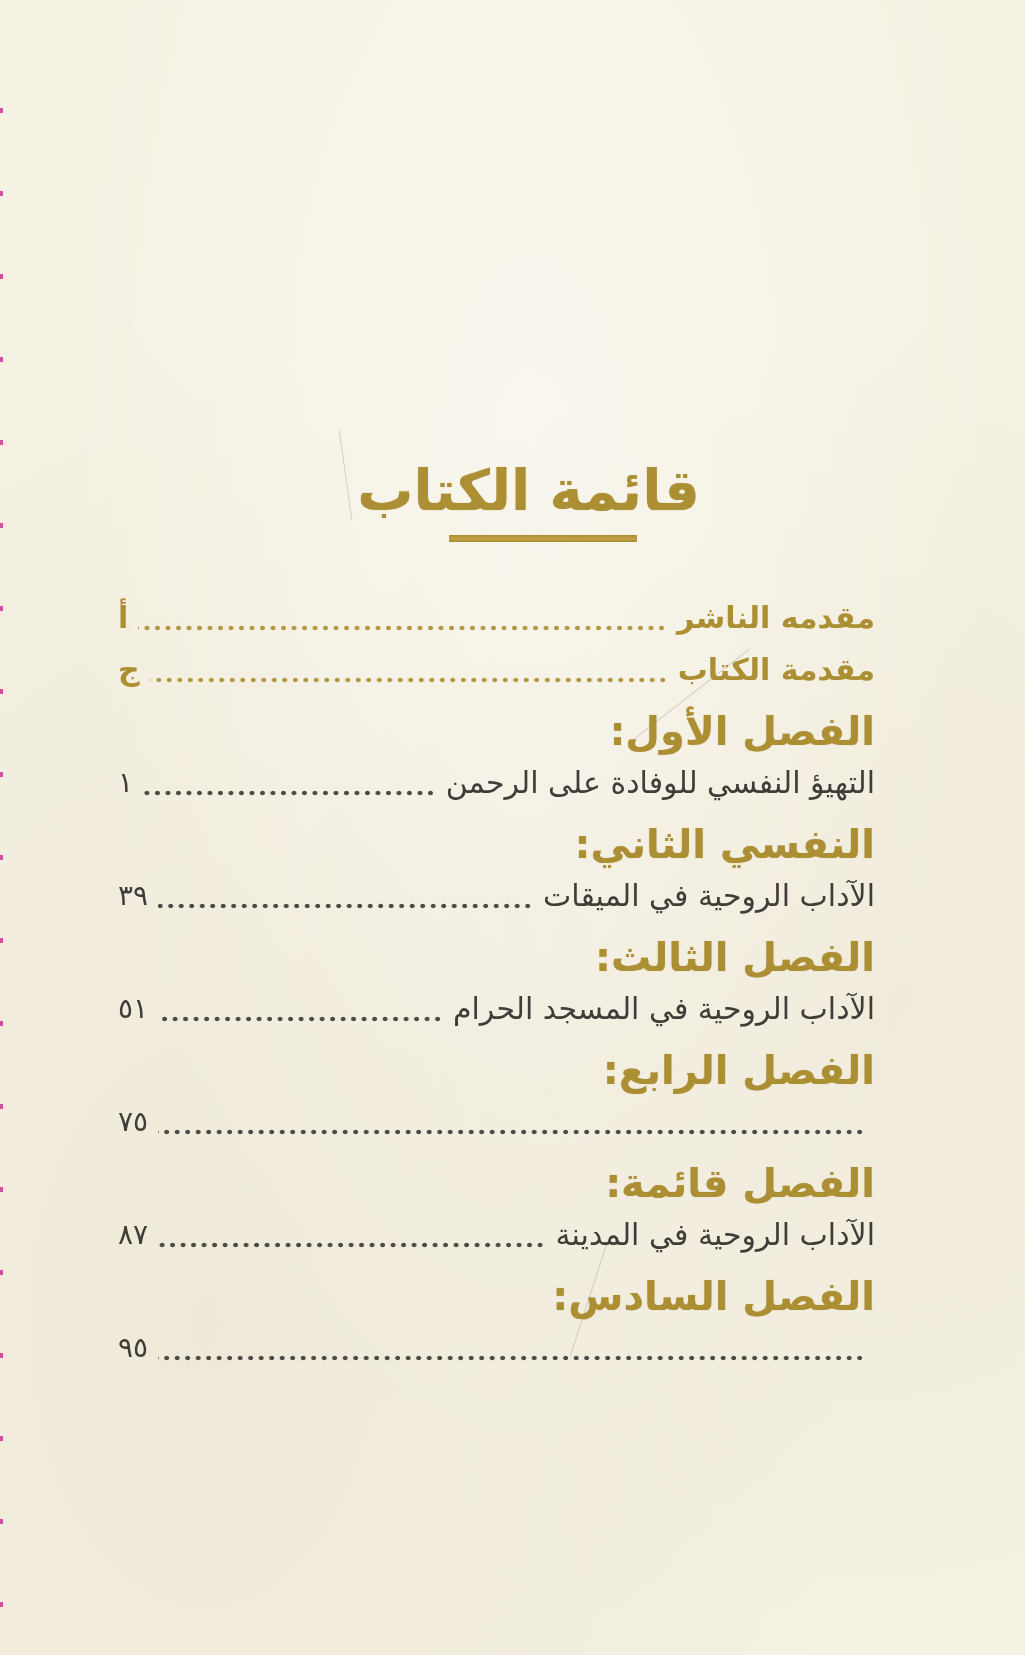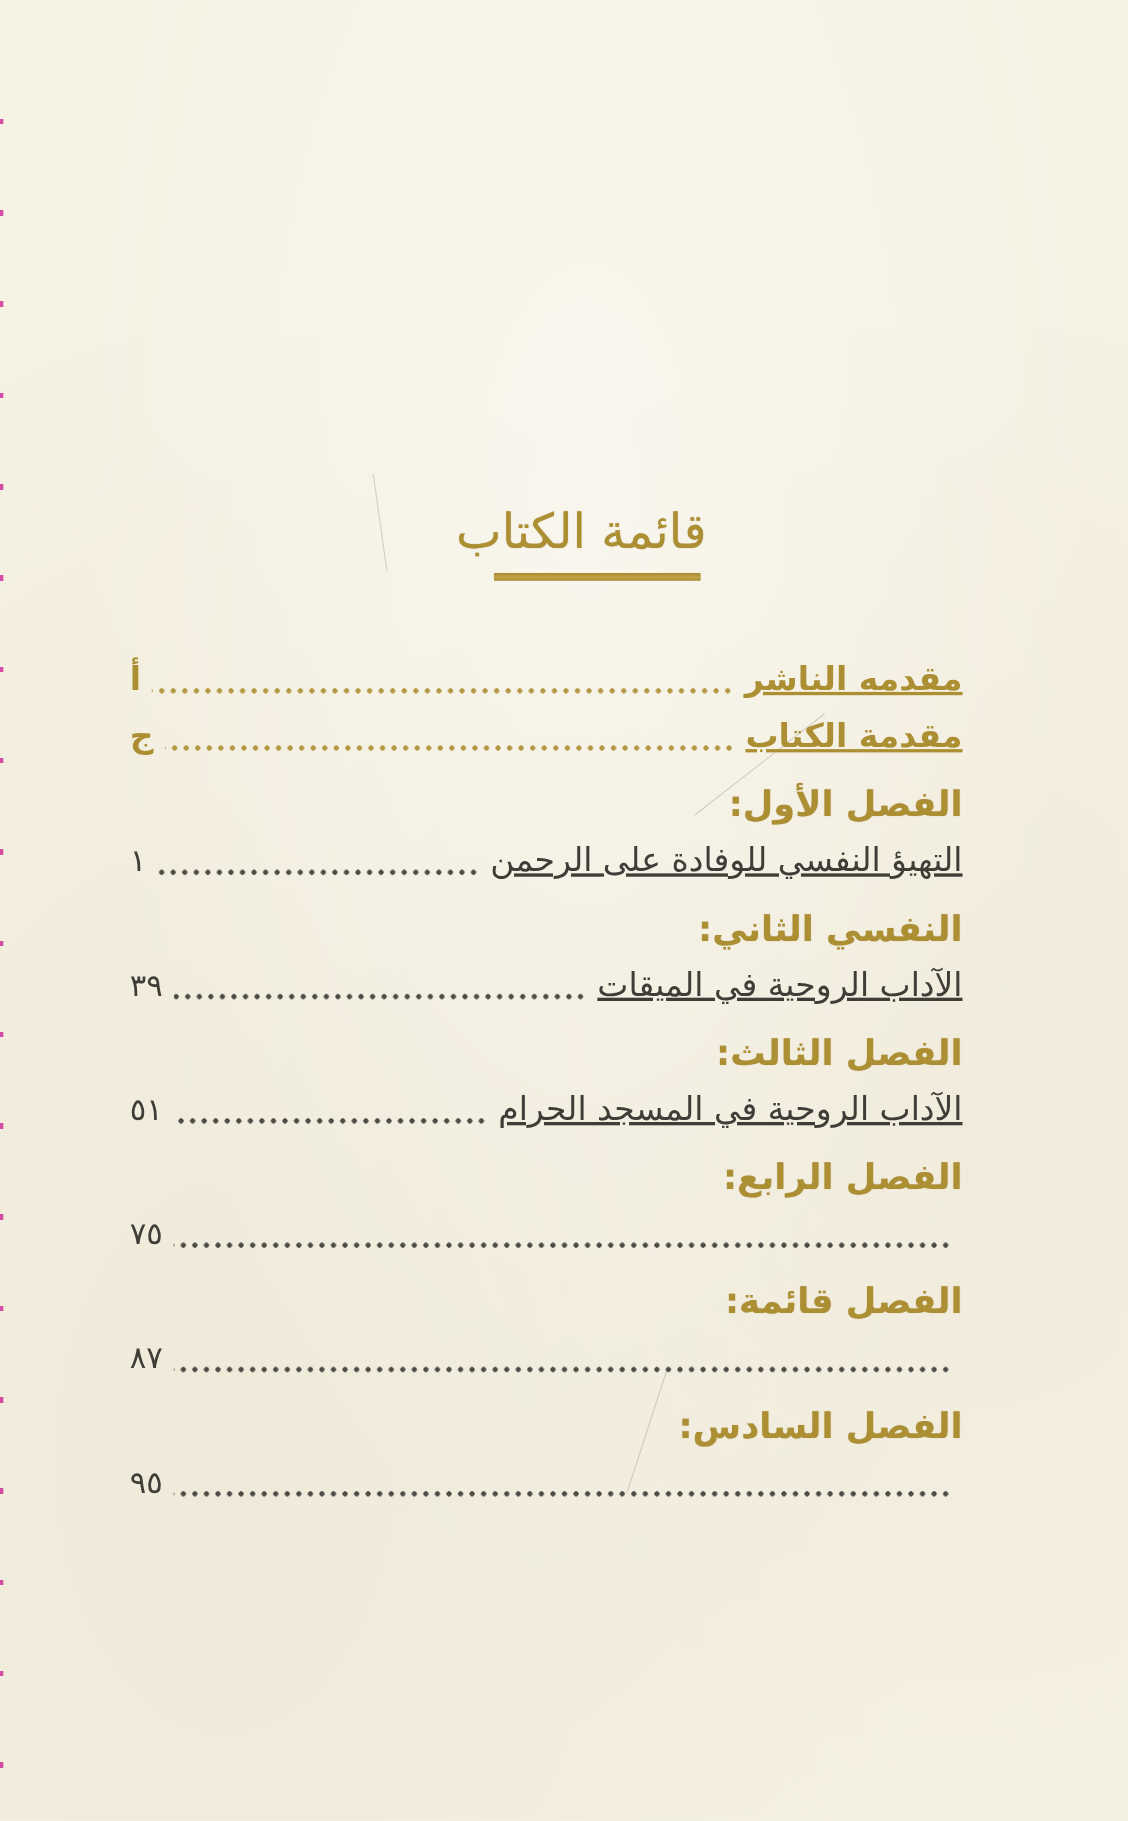--- a/index.html
+++ b/index.html
@@ -31,22 +31,22 @@
   .scratch { position: absolute; background: rgba(120,115,100,0.28); pointer-events: none; }
   .scratch-1 { width: 1px; height: 150px; left: 690px; top: 620px; transform: rotate(52deg); }
   .scratch-2 { width: 1px; height: 120px; left: 588px; top: 1240px; transform: rotate(18deg); }
   .scratch-3 { width: 1px; height: 90px;  left: 345px; top: 430px;  transform: rotate(-8deg); }
 
   .sheet { position: absolute; inset: 0; }
 
   .title-block { position: absolute; top: 458px; left: 150px; right: 118px; text-align: center; }
   .page-title {
     display: inline-block;
-    font-size: 44px;
-    font-weight: normal;
+    font-size: 56px;
+    font-weight: bold;
     color: var(--gold, #ad8f33);
     letter-spacing: -1px;
     text-shadow: 0 0 1px rgba(140,110,40,.55);
     text-align: right;
   }
   .title-underline {
     width: 188px; height: 7px;
     margin: 12px auto 0;
     transform: translateX(14px);
     background: linear-gradient(to bottom, #a8892e, #c2a348 55%, #a8892e);
@@ -62,28 +62,28 @@
     font-size: 30px;
     line-height: 52px;
     white-space: nowrap;
   }
   .toc-row.gold { color: var(--gold, #ad8f33); font-weight: bold; }
   .toc-row.ink  { color: var(--ink, #3f3d38); font-weight: normal; }
 
   .toc-heading {
     height: 52px;
     margin-top: 9px;
-    font-size: 32px;
+    font-size: 40px;
     line-height: 52px;
     font-weight: bold;
     color: var(--gold, #ad8f33);
     text-shadow: 0 0 1px rgba(140,110,40,.4);
   }
 
-  .entry-label { flex: 0 0 auto; text-decoration: underline; }
+  .entry-label { flex: 0 0 auto; }
   .leader {
     flex: 1 1 auto;
     height: 12px;
     align-self: flex-end;
     margin: 0 10px 10px 10px;
     background-image: radial-gradient(circle, currentColor 2.1px, rgba(0,0,0,0) 2.6px);
     background-size: 10.5px 12px;
     background-repeat: repeat-x;
     background-position: right bottom;
     opacity: .92;
@@ -145,20 +145,21 @@
     <span>الفصل الرابع:</span>
   </div>
       <div class="toc-row ink">
     <span class="leader"></span>
     <span class="page-number">٧٥</span>
   </div>
       <div class="toc-heading">
     <span>الفصل قائمة:</span>
   </div>
       <div class="toc-row ink">
+    <span class="entry-label">الآداب الروحية في المدينة</span>
     <span class="leader"></span>
     <span class="page-number">٨٧</span>
   </div>
       <div class="toc-heading">
     <span>الفصل السادس:</span>
   </div>
       <div class="toc-row ink">
     <span class="leader"></span>
     <span class="page-number">٩٥</span>
   </div>

